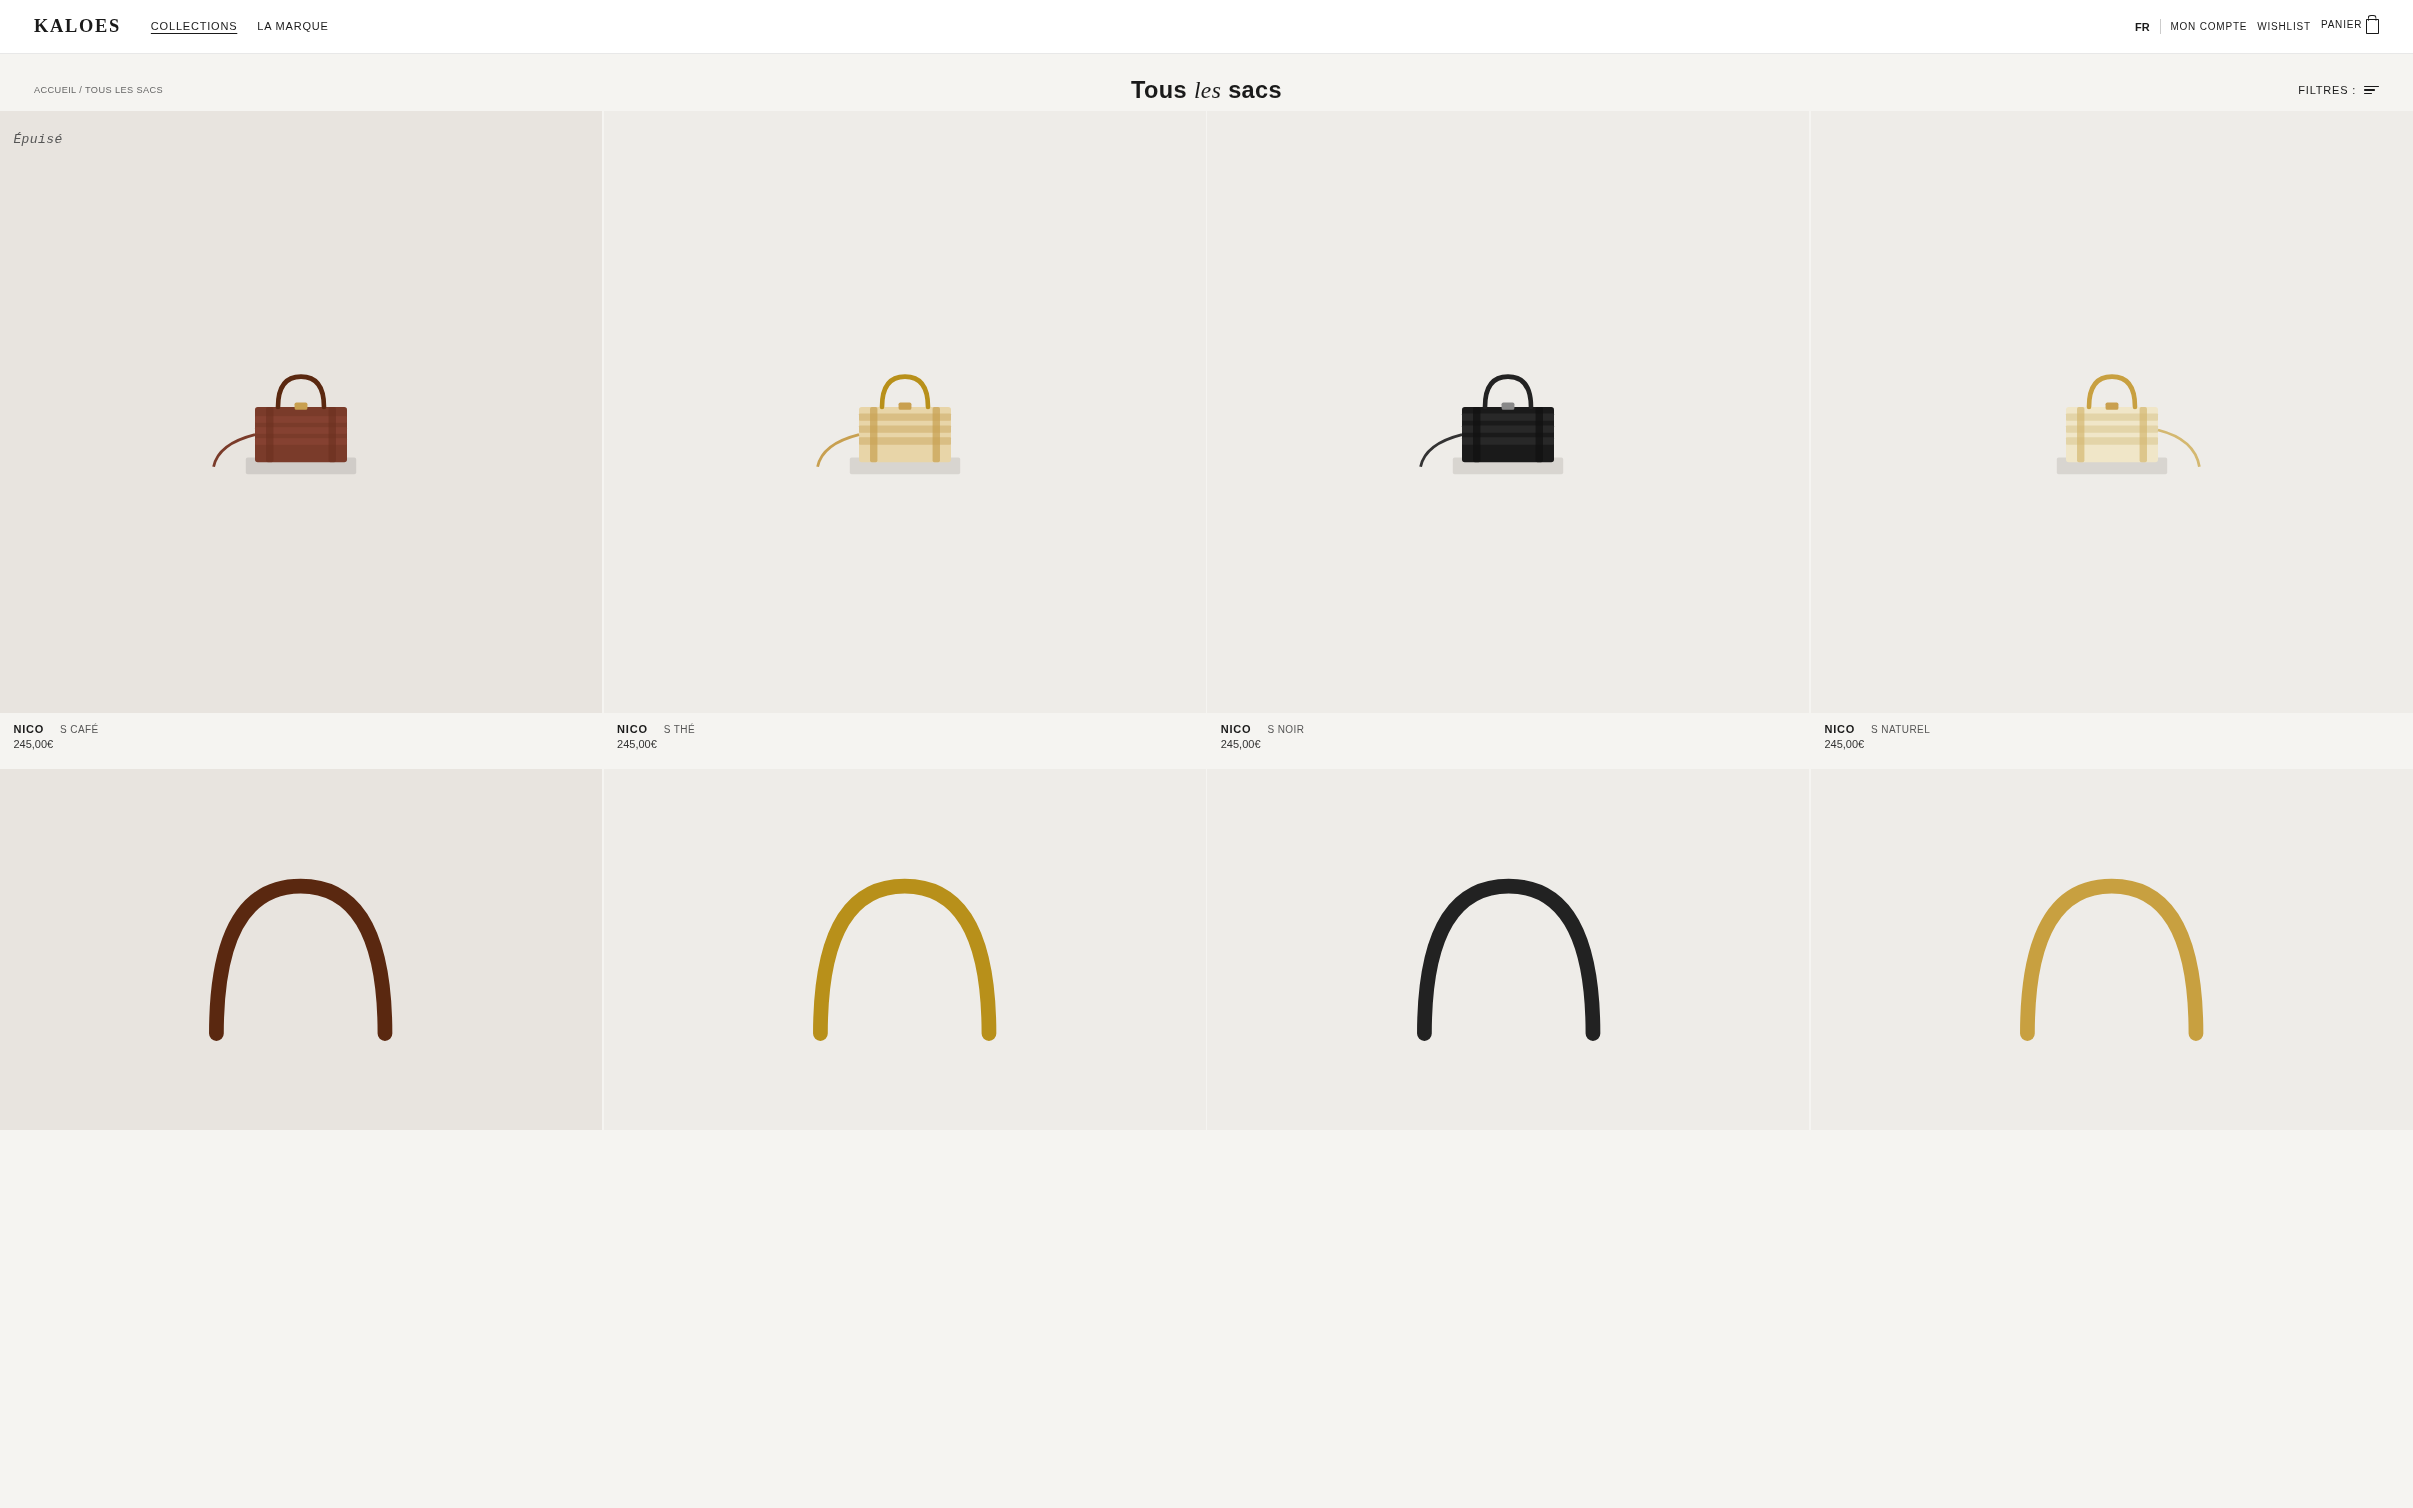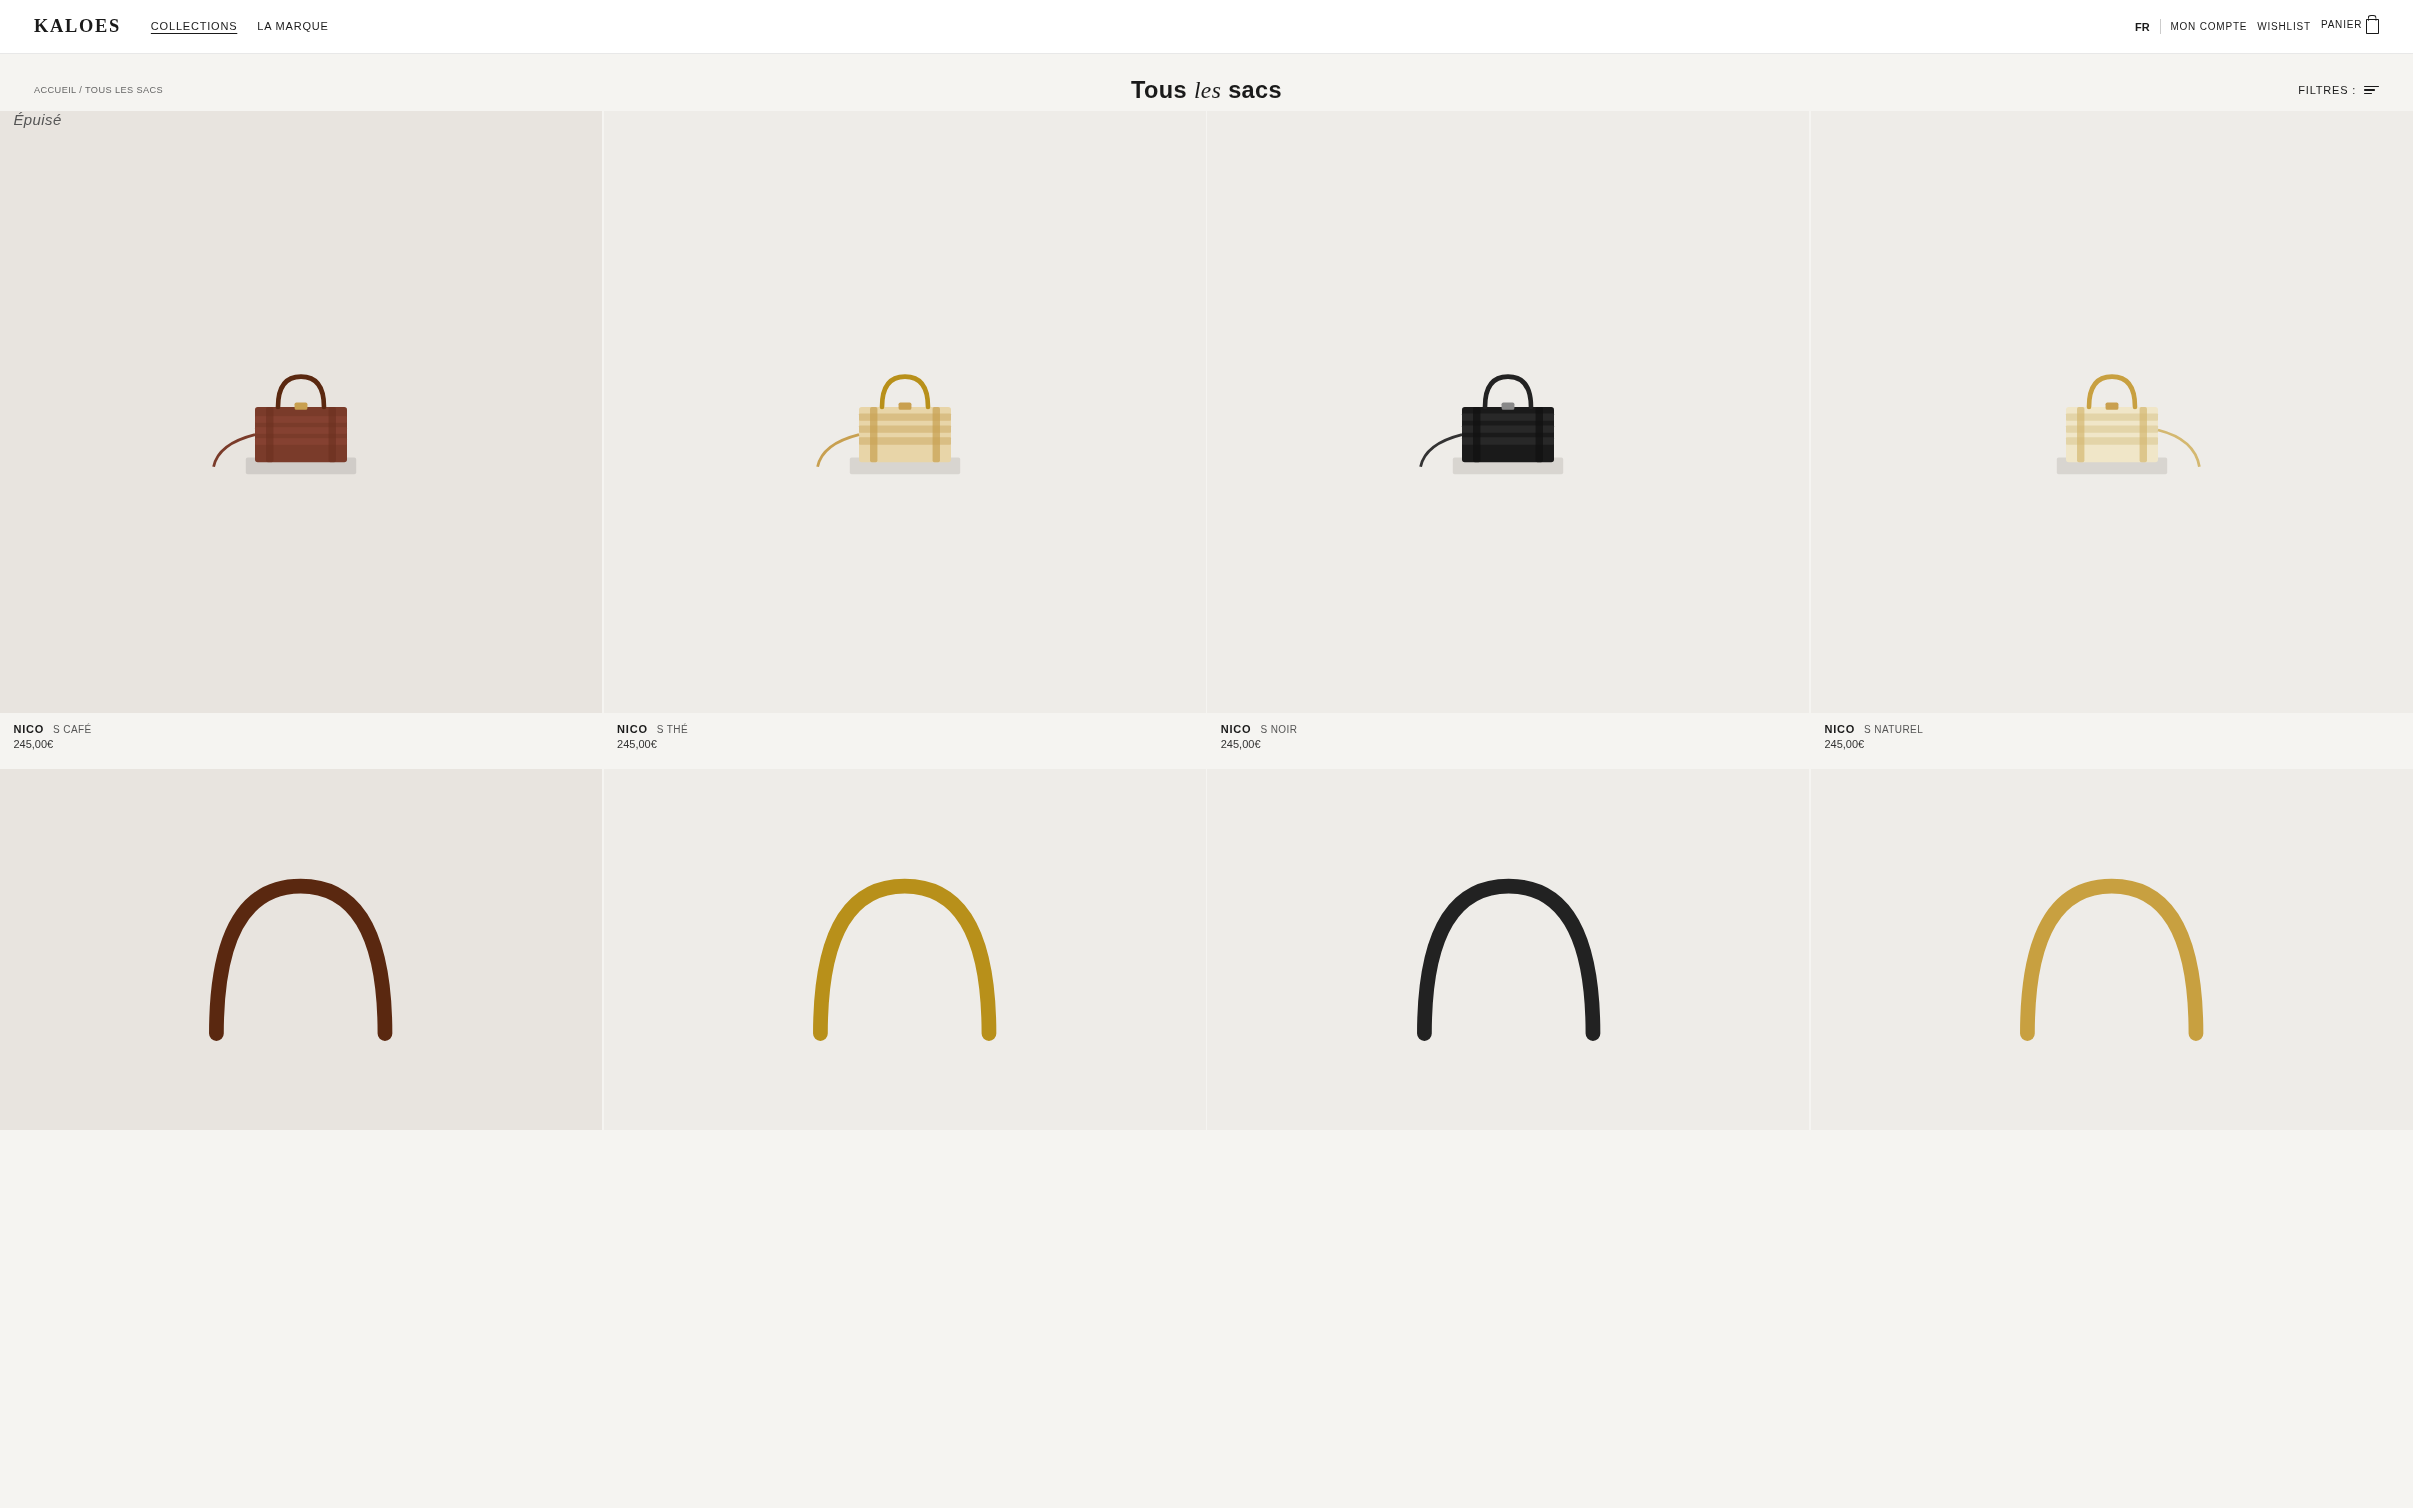--- a/index.html
+++ b/index.html
@@ -188,21 +188,21 @@
       position: relative;
     }
 
     .product-info {
       padding: 10px 13.4px 17px;
       background: #f5f4f1;
     }
     .product-name-row {
       display: flex;
       align-items: baseline;
-      gap: 9px;
+      gap: 16px;
       margin-bottom: 3.4px;
     }
     .product-name {
       font-size: 11px;
       font-weight: 700;
       letter-spacing: 0.8px;
       text-transform: uppercase;
     }
     .product-variant {
       font-size: 10px;
@@ -211,26 +211,27 @@
       color: #555;
       text-transform: uppercase;
       text-align: right;
     }
     .product-price {
       font-size: 11px;
       color: #333;
     }
     .sold-out-badge {
       position: absolute;
-      top: 0;
+      top: 21px;
       left: 13.4px;
-      font-size: 15px;
+      font-size: 13px;
       color: #555;
       letter-spacing: 0.4px;
       font-style: italic;
+      font-family: Liberation Mono, monospace;
     }
 
     
     .bag-svg {
       width: 70%;
       max-width: 184px;
       height: auto;
     }
 
     

